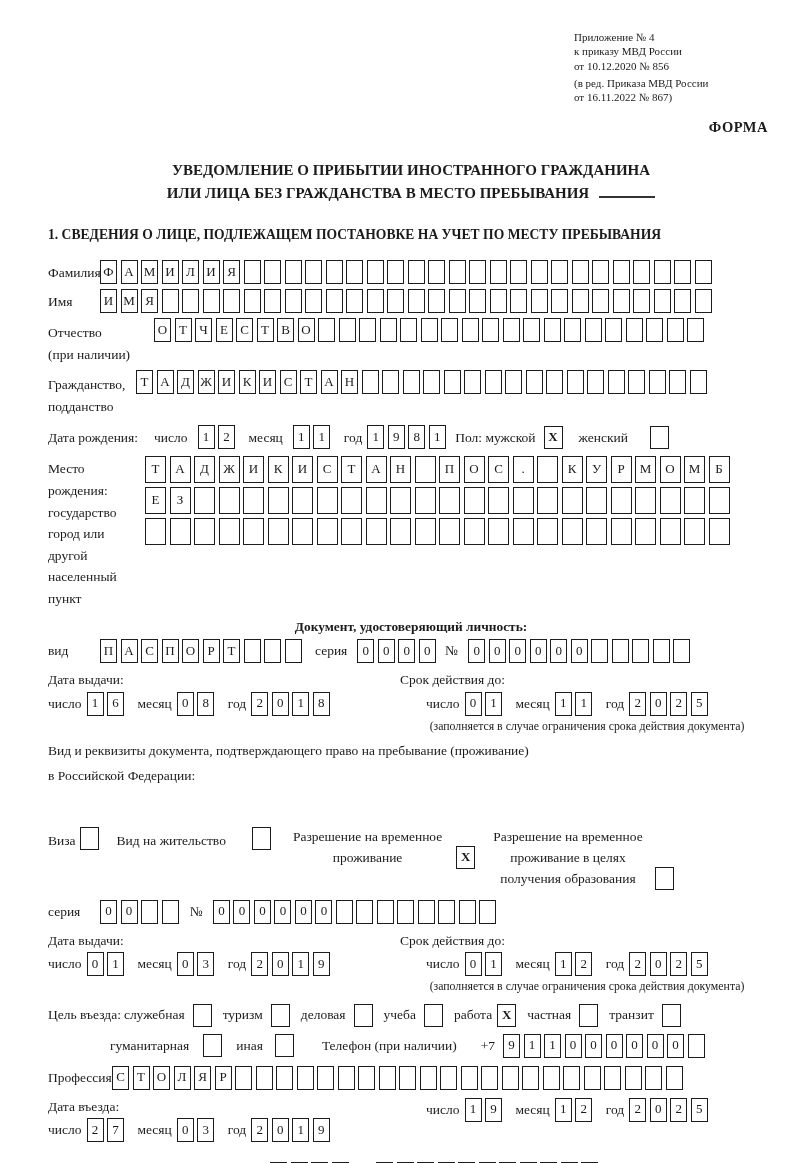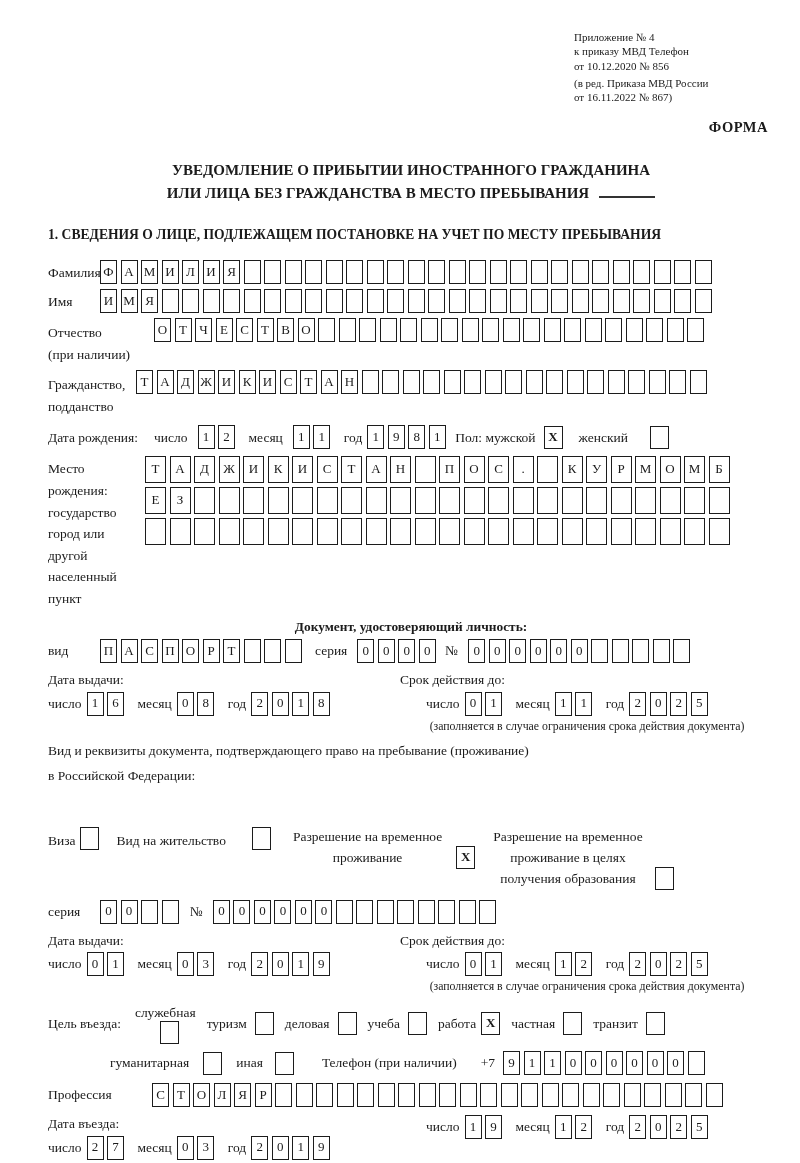--- a/index.html
+++ b/index.html
@@ -76,21 +76,21 @@
 
   .doc-head{font-weight:bold;text-align:center;margin-top:8px;font-size:13.4px;}
 </style>
 </head>
 <body>
 
 <div class="page">
 
   <div class="hdr">
     <div>Приложение № 4</div>
-    <div>к приказу МВД Телефон</div>
+    <div>к приказу МВД России</div>
     <div>от 10.12.2020 № 856</div>
     <div class="sub">(в ред. Приказа МВД России</div>
     <div>от 16.11.2022 № 867)</div>
   </div>
   <div class="forma">ФОРМА</div>
 
   <div class="title">
     <div>УВЕДОМЛЕНИЕ О ПРИБЫТИИ ИНОСТРАННОГО ГРАЖДАНИНА</div>
     <div><span>ИЛИ ЛИЦА БЕЗ ГРАЖДАНСТВА В МЕСТО ПРЕБЫВАНИЯ</span><span class="blank"></span></div>
   </div>
@@ -542,21 +542,21 @@
             <span class="cell">2</span>
             <span class="cell">5</span>
           </span>
       </div>
       <div class="note">(заполняется в случае ограничения срока действия документа)</div>
     </div>
   </div>
 
   <div class="row inline" style="margin-top:9px;align-items:center;">
     <span>Цель въезда:</span>
-    <span class="popt" style="margin-left:14px;flex-direction:column;">
+    <span class="popt" style="margin-left:3px;">
       <span>служебная</span>
       <span class="cb"></span>
     </span>
     <span class="popt">
       <span>туризм</span>
       <span class="cb"></span>
     </span>
     <span class="popt">
       <span>деловая</span>
       <span class="cb"></span>
@@ -597,21 +597,21 @@
         <span class="cell">0</span>
         <span class="cell">0</span>
         <span class="cell">0</span>
         <span class="cell">0</span>
         <span class="cell">0</span>
         <span class="cell">0</span>
         <span class="cell"></span>
       </span>
   </div>
 
-  <div class="row inline" style="margin-top:8px;align-items:center;gap:40px;">
+  <div class="row inline" style="margin-top:8px;align-items:center;">
     <span class="w-prof">Профессия</span>
     <span class="cells">
         <span class="cell">С</span>
         <span class="cell">Т</span>
         <span class="cell">О</span>
         <span class="cell">Л</span>
         <span class="cell">Я</span>
         <span class="cell">Р</span>
         <span class="cell"></span>
         <span class="cell"></span>

